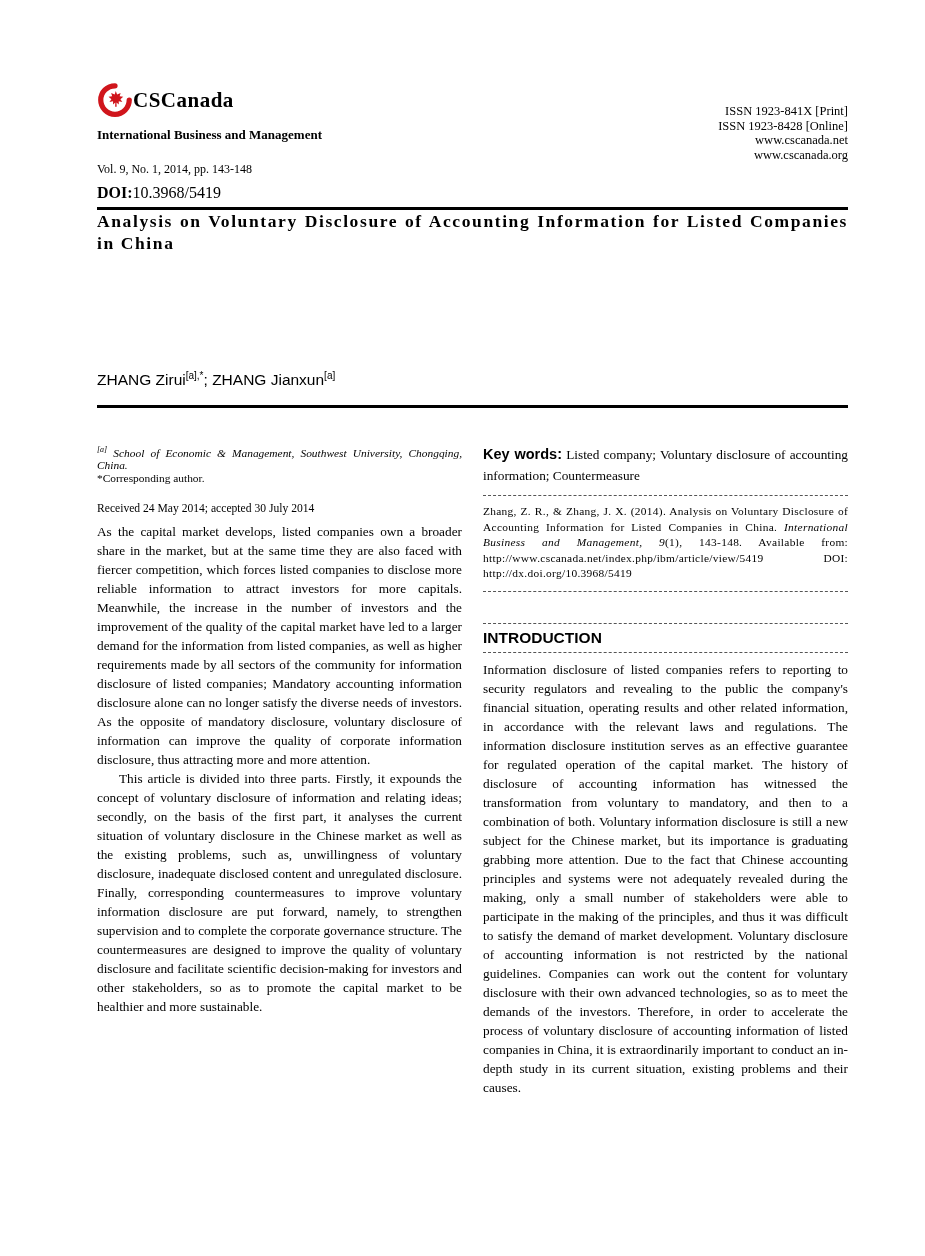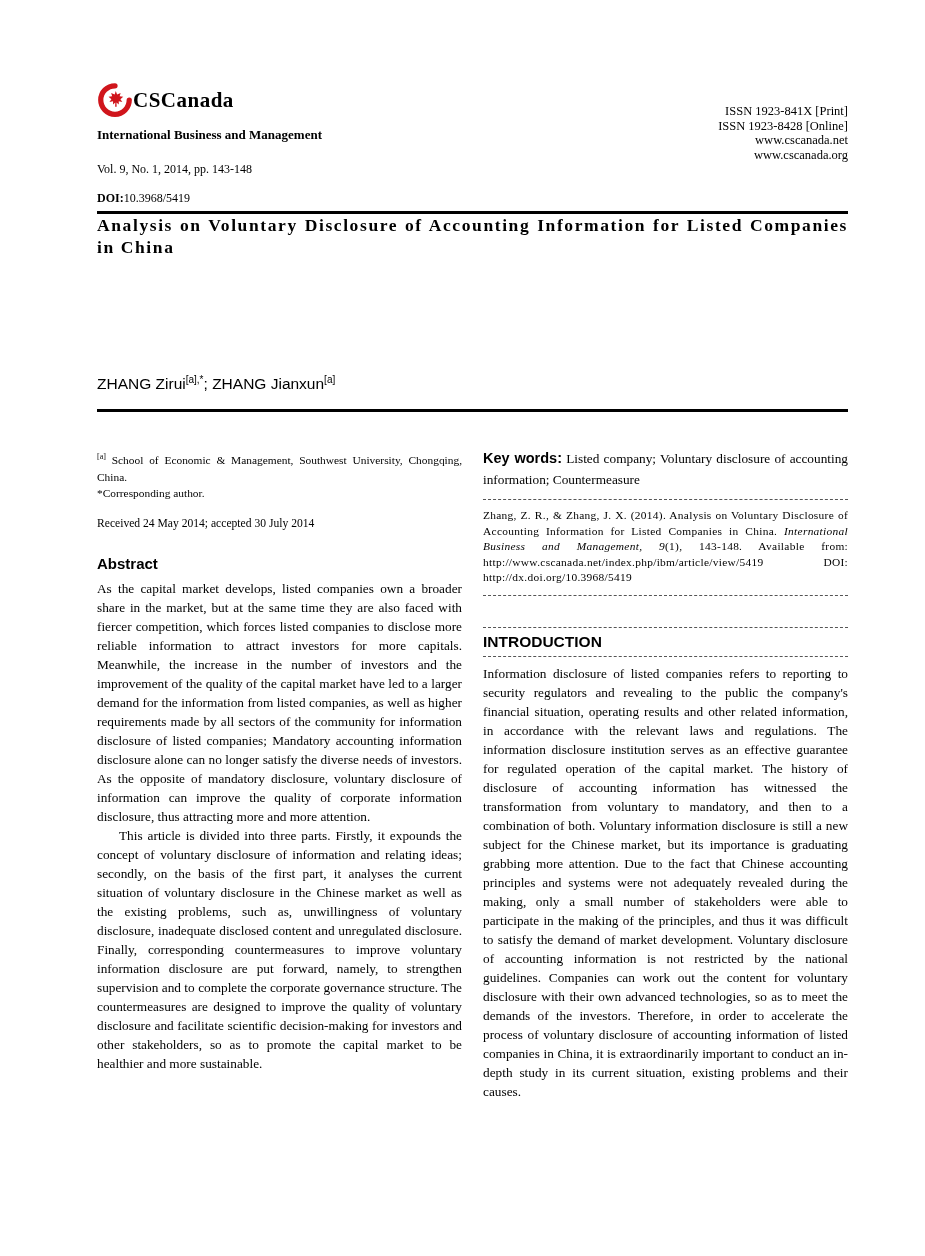--- a/index.html
+++ b/index.html
@@ -12,41 +12,41 @@
   }
   .page { position:absolute; left:97px; top:0; width:751px; }
 
   
   .header { display:flex; justify-content:space-between; align-items:flex-start; padding-top:82px; }
   .logo-row { display:flex; align-items:center; gap:0; margin-bottom:3px; }
   .logo-mark { color:var(--logo-red, #d0151c); display:block; }
   .logo-text { font-size:21px; font-weight:bold; letter-spacing:0.5px; }
   .journal-name { font-weight:bold; font-size:13px; margin-top:9px; }
   .volume-info { font-size:12px; margin-top:19px; }
-  .doi-line { font-size:12px; margin-top:14px; }
+  .doi-line { font-size:16px; margin-top:7px; }
   .doi-line b { font-weight:bold; }
   .header-right { text-align:right; font-size:12.5px; line-height:14.5px; padding-top:22px; }
 
   .rule { border-top:3px solid #000; }
   .rule-header { margin-top:5px; }
   .rule-authors { margin-top:16px; }
 
   
   .title {
     font-size:17.5px; line-height:22px; font-weight:bold;
     letter-spacing:1.6px; text-align:justify;
   }
   .authors { margin-top:116px; font-family:"Liberation Sans", sans-serif; font-size:15.5px; }
   .authors sup { font-size:10px; }
 
   
   .columns { display:flex; gap:21px; margin-top:36px; }
   .col { width:365px; }
 
-  .affiliation { font-size:11.4px; line-height:17px; text-align:justify; }
+  .affiliation { font-size:11.4px; line-height:12px; text-align:justify;font-style:italic; }
   .affiliation sup { font-size:8px; }
   .corresponding { font-size:11.4px; line-height:15px; }
   .received { font-size:11.6px; margin-top:16px; }
 
   .section-heading { font-family:"Liberation Sans", sans-serif; font-weight:bold; }
   .abstract-heading { font-size:15px; margin-top:25px; }
   .body-text { font-size:13.3px; line-height:19px; text-align:justify; margin-top:7px; }
   p.body-text + p.body-text { margin-top:0; }
   .indent { text-indent:22px; }
 
@@ -97,21 +97,20 @@
   <div class="authors"><span>ZHANG Zirui</span><sup>[a],*</sup><span>; </span><span>ZHANG Jianxun</span><sup>[a]</sup></div>
 
   <div class="rule rule-authors"></div>
 
   <div class="columns">
 
     <div class="col">
       <div class="affiliation"><sup>[a]</sup><span> School of Economic &amp; Management, Southwest University, Chongqing, China.</span></div>
       <div class="corresponding">*Corresponding author.</div>
       <div class="received">Received 24 May 2014; accepted 30 July 2014</div>
-      <h2 class="section-heading abstract-heading">Abstract</h2>
       <p class="body-text">As the capital market develops, listed companies own a broader share in the market, but at the same time they are also faced with fiercer competition, which forces listed companies to disclose more reliable information to attract investors for more capitals. Meanwhile, the increase in the number of investors and the improvement of the quality of the capital market have led to a larger demand for the information from listed companies, as well as higher requirements made by all sectors of the community for information disclosure of listed companies; Mandatory accounting information disclosure alone can no longer satisfy the diverse needs of investors. As the opposite of mandatory disclosure, voluntary disclosure of information can improve the quality of corporate information disclosure, thus attracting more and more attention.</p>
       <p class="body-text indent">This article is divided into three parts. Firstly, it expounds the concept of voluntary disclosure of information and relating ideas; secondly, on the basis of the first part, it analyses the current situation of voluntary disclosure in the Chinese market as well as the existing problems, such as, unwillingness of voluntary disclosure, inadequate disclosed content and unregulated disclosure. Finally, corresponding countermeasures to improve voluntary information disclosure are put forward, namely, to strengthen supervision and to complete the corporate governance structure. The countermeasures are designed to improve the quality of voluntary disclosure and facilitate scientific decision-making for investors and other stakeholders, so as to promote the capital market to be healthier and more sustainable.</p>
     </div>
 
     <div class="col">
       <p class="keywords"><span class="keywords-label">Key words:</span><span> Listed company; Voluntary disclosure of accounting information; Countermeasure</span></p>
       <div class="dashed"></div>
       <p class="citation"><span>Zhang, Z. R., &amp; Zhang, J. X. (2014). Analysis on Voluntary Disclosure of Accounting Information for Listed Companies in China. </span><i>International Business and Management, 9</i><span>(1), 143-148. Available from: http://www.cscanada.net/index.php/ibm/article/view/5419 DOI: http://dx.doi.org/10.3968/5419</span></p>
       <div class="dashed"></div>
       <div class="gap-block"></div>

